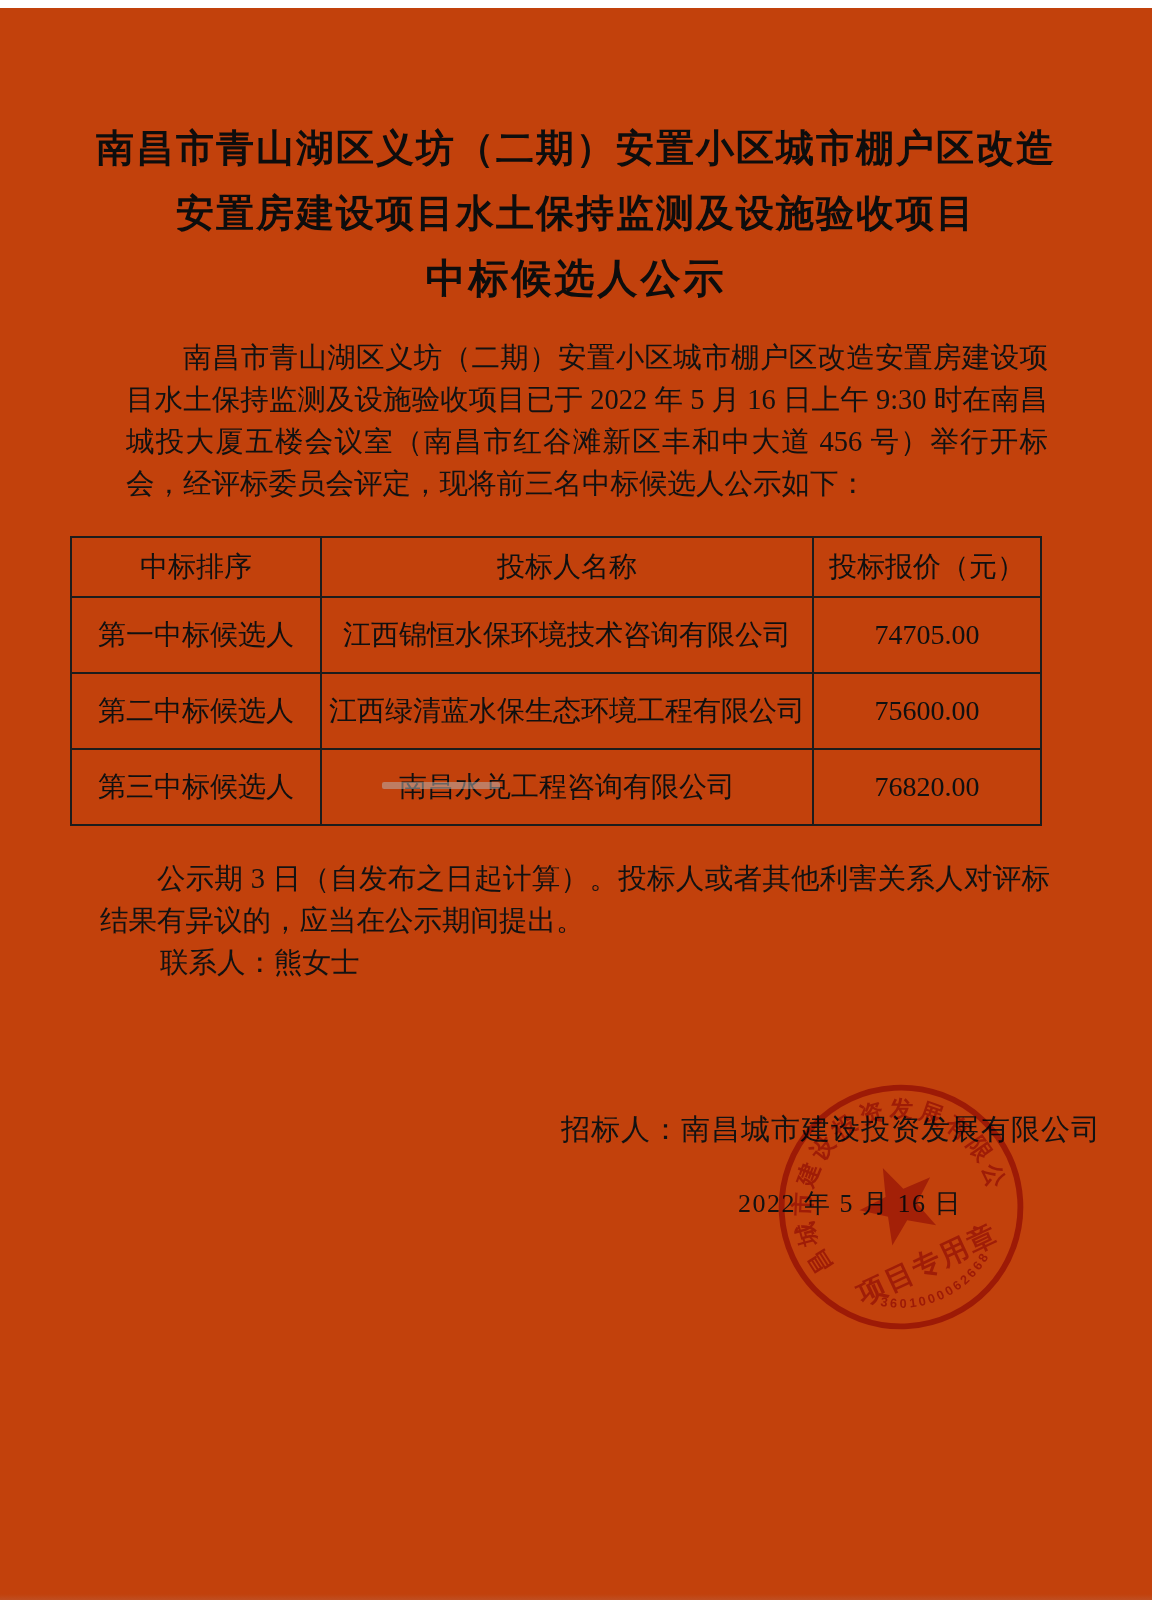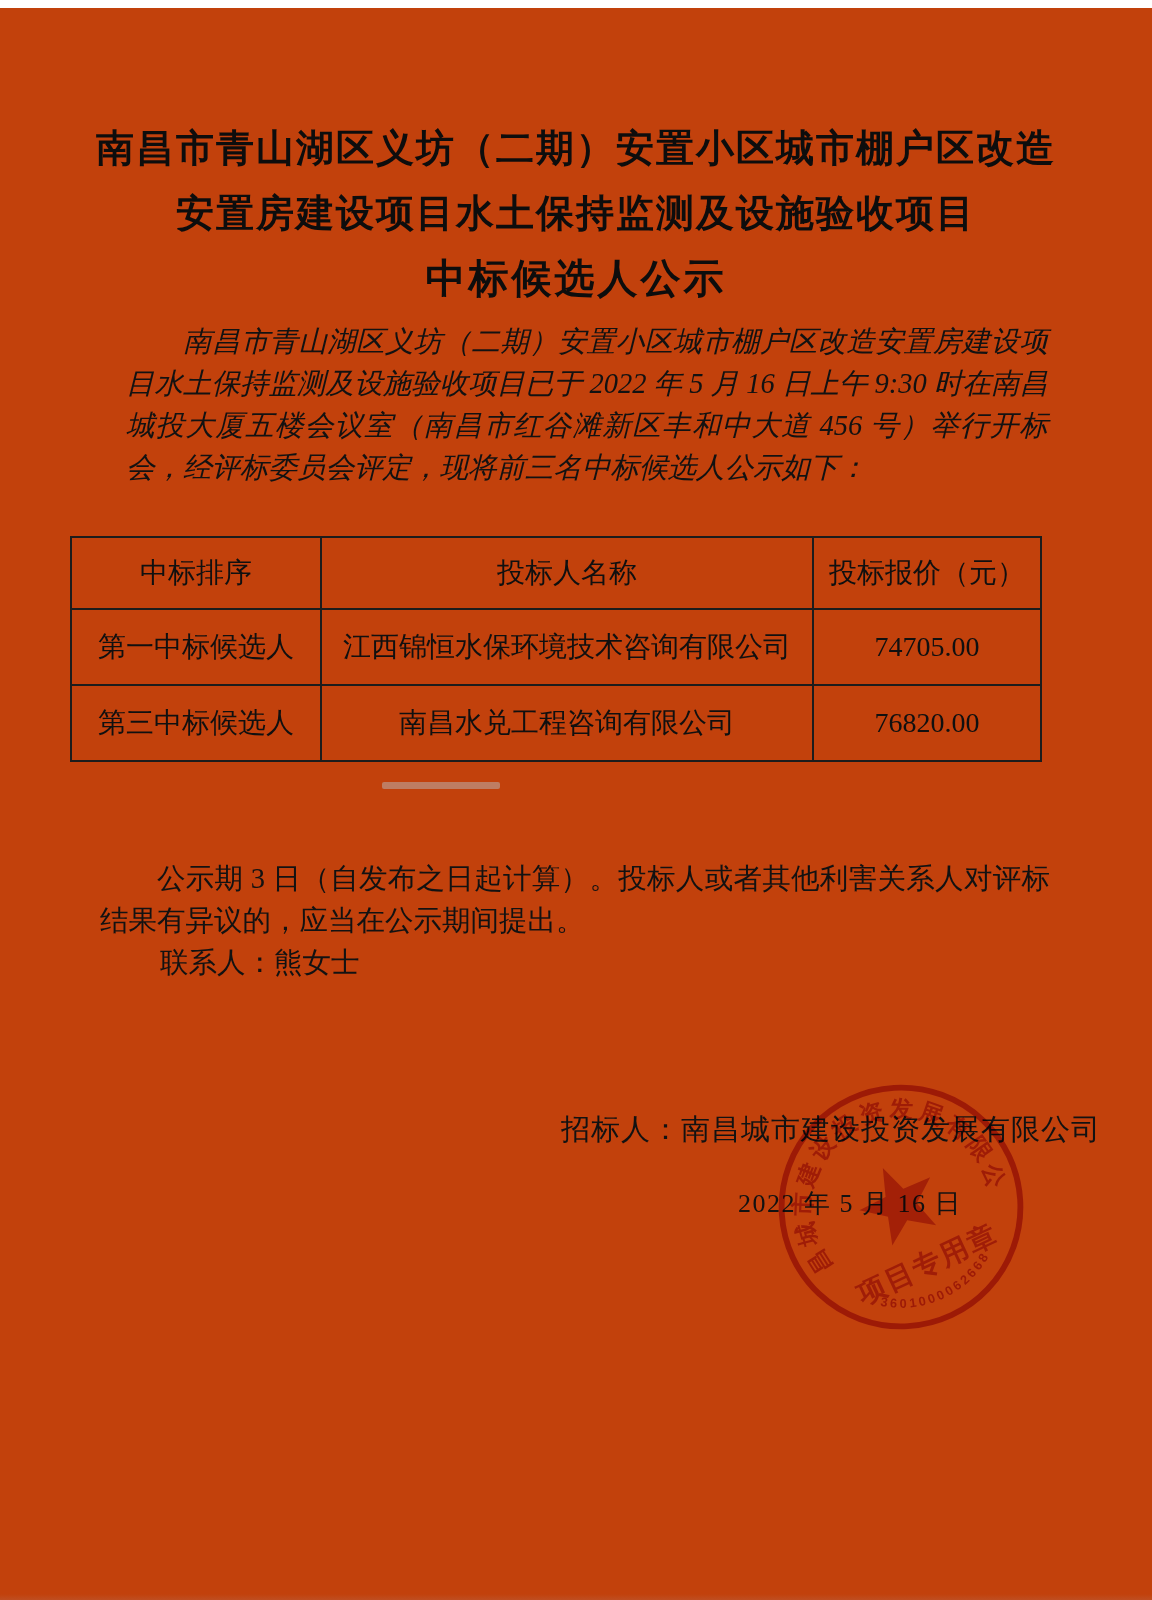--- a/index.html
+++ b/index.html
@@ -27,28 +27,27 @@
     font-family: "Liberation Sans", sans-serif;
     font-weight: 700;
     color: #0d0d0d;
   }
   .title-line { font-size: 38px; line-height: 65px; letter-spacing: 2px; }
   .title-line.last { font-size: 40px; letter-spacing: 3px; text-align: center; }
 
   
   .intro {
     position: absolute;
-    top: 284px; left: 126px;
+    top: 300px; left: 126px;
     width: 922px;
     font-size: 28.5px;
     line-height: 42px;
     text-align: justify;
     text-indent: 2em;
     color: #121212;
-    font-style: italic;
   }
 
   
   table.bid-table {
     position: absolute;
     top: 528px; left: 70px;
     width: 970px;
     border-collapse: collapse;
     table-layout: fixed;
     font-size: 28px;
@@ -56,21 +55,21 @@
   }
   .bid-table th, .bid-table td {
     border: 2.5px solid #1c1c1c;
     text-align: center;
     vertical-align: middle;
     font-weight: 400;
     padding: 0 4px;
     overflow: hidden;
     white-space: nowrap;
   }
-  .bid-table thead th { height: 72px; }
+  .bid-table thead th { height: 60px; }
   .bid-table tbody td { height: 76px; }
   .col-rank   { width: 250px; }
   .col-bidder { width: 492px; }
   .col-price  { width: 228px; }
 
   .table-smudge {
     position: absolute;
     left: 382px; top: 774px;
     width: 118px; height: 7px;
     background: #b9b9b9;
@@ -166,20 +165,25 @@
         <th>中标排序</th>
         <th>投标人名称</th>
         <th>投标报价（元）</th>
       </tr>
     </thead>
     <tbody>
       <tr>
         <td>第一中标候选人</td>
         <td>江西锦恒水保环境技术咨询有限公司</td>
         <td>74705.00</td>
+      </tr>
+      <tr>
+        <td>第二中标候选人</td>
+        <td>江西绿清蓝水保生态环境工程有限公司</td>
+        <td>75600.00</td>
       </tr>
       <tr>
         <td>第三中标候选人</td>
         <td>南昌水兑工程咨询有限公司</td>
         <td>76820.00</td>
       </tr>
     </tbody>
   </table>
   <div class="table-smudge"></div>
 

